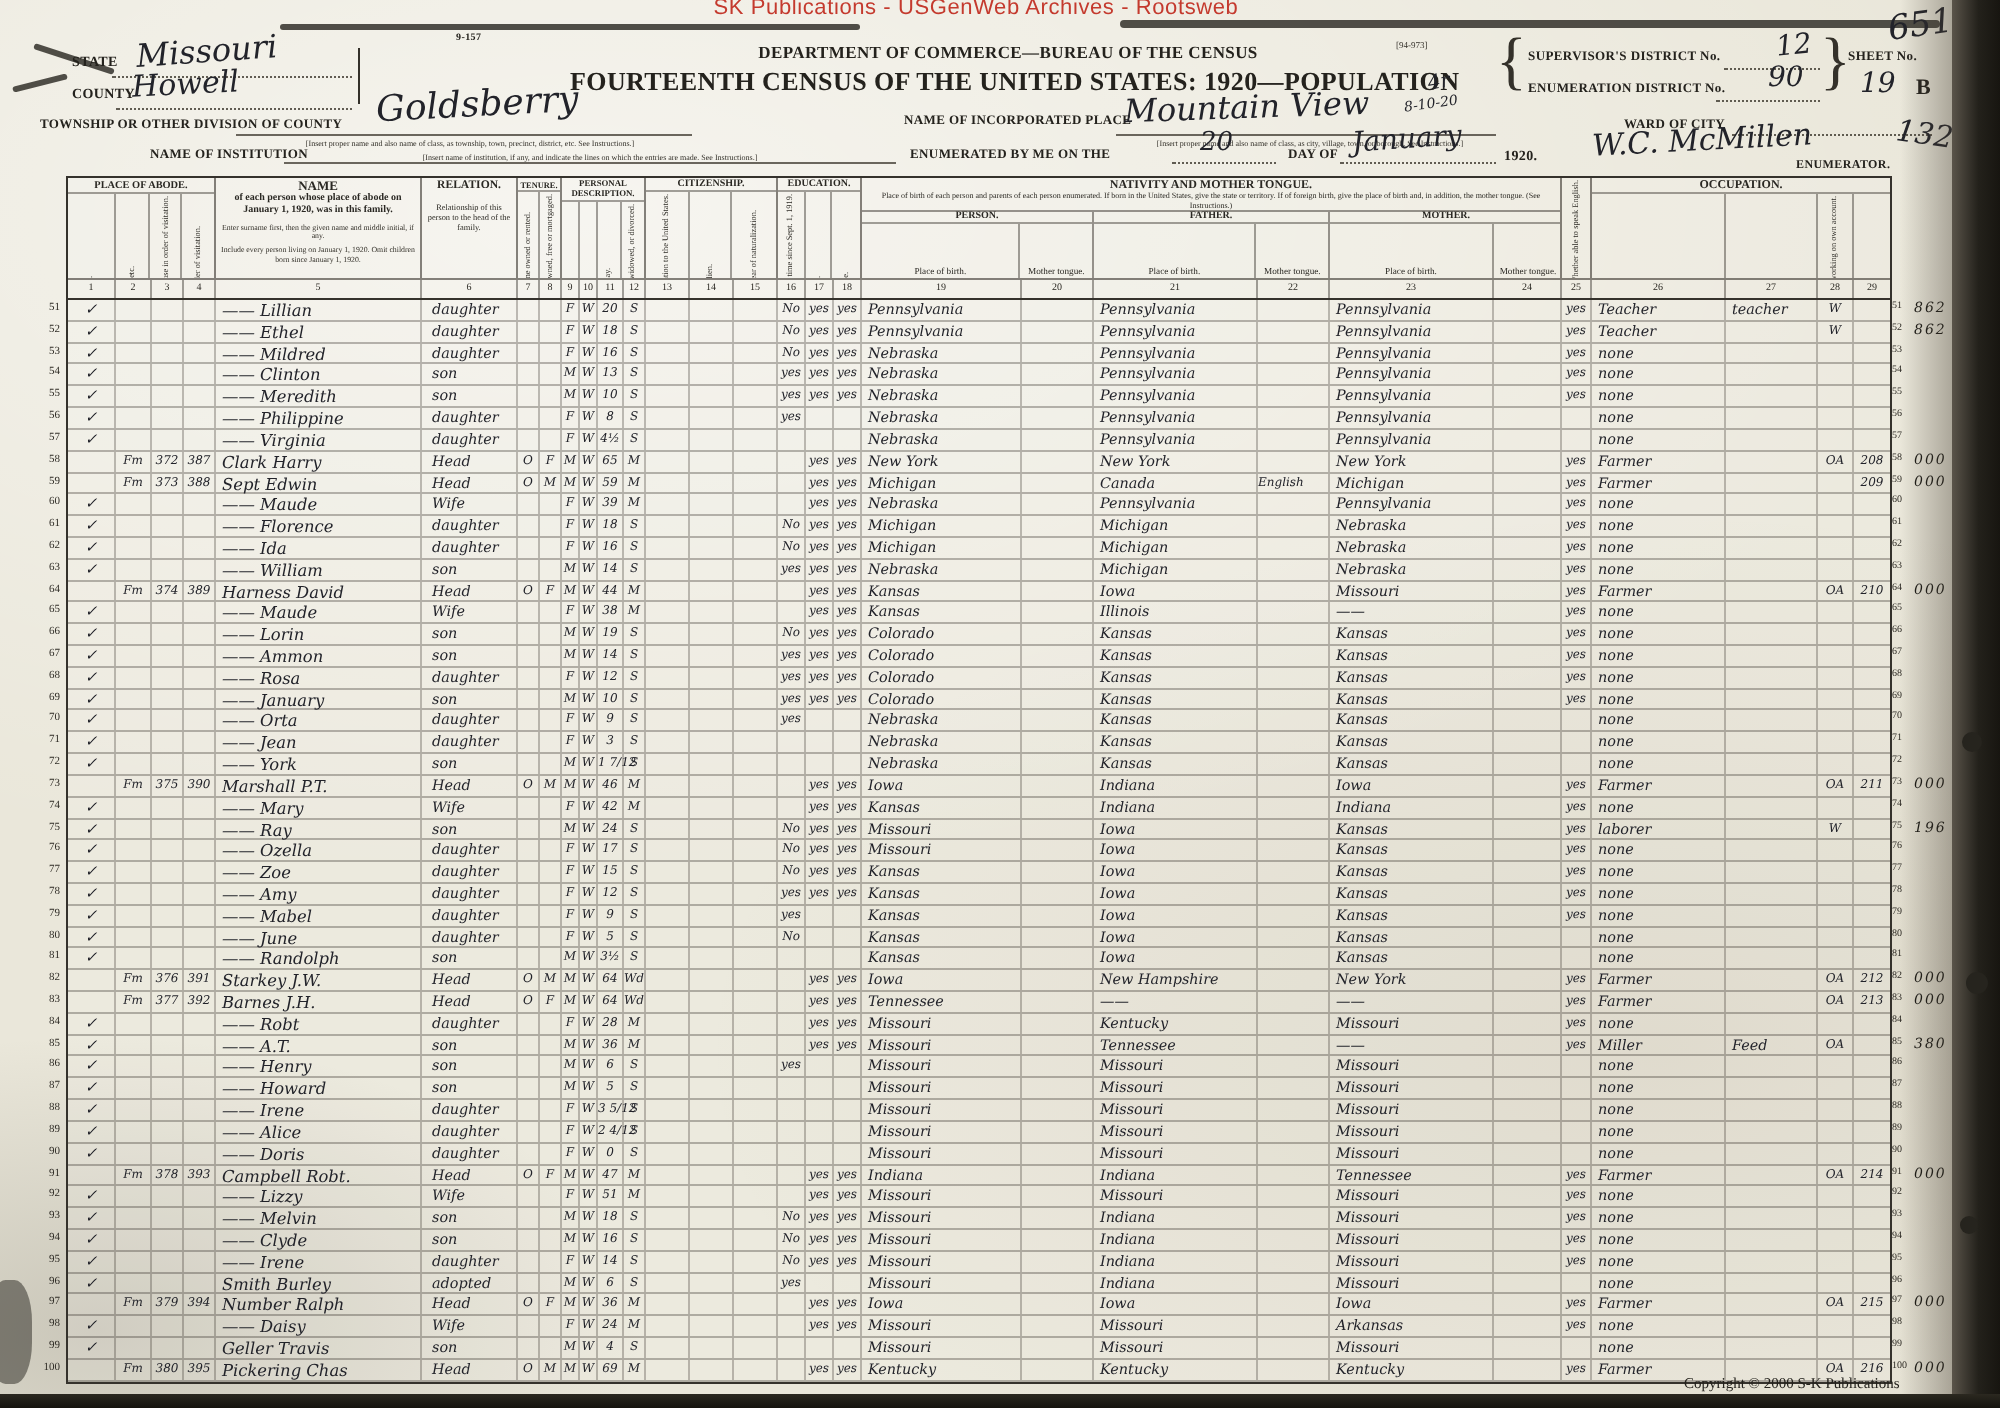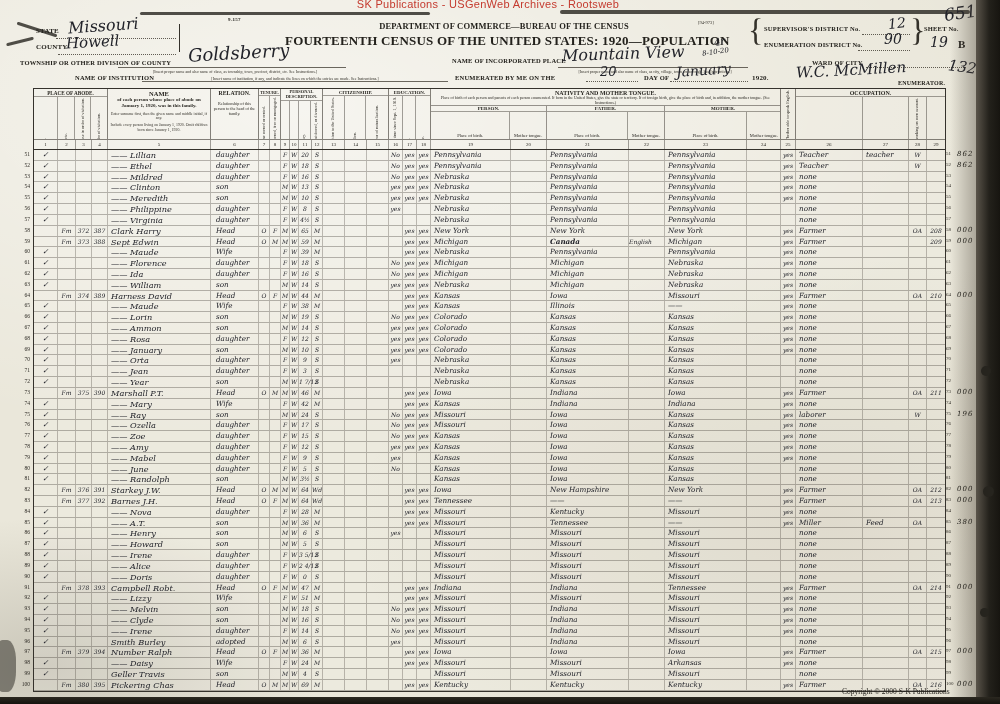--- a/index.html
+++ b/index.html
@@ -576,21 +576,21 @@
             <div class="cell t ctr hw" style="width: 13px;">59</div>
             <div class="cell t ctr hw" style="width: 11px;">M</div>
             <div class="cell t" style="width: 22px;"></div>
             <div class="cell t" style="width: 22px;"></div>
             <div class="cell t" style="width: 22px;"></div>
             <div class="cell m6" style="width: 14px;"></div>
             <div class="cell m6 hw" style="width: 14px;">yes</div>
             <div class="cell m6 hw" style="width: 14px;">yes</div>
             <div class="cell pb hw" style="width: 80px;">Michigan</div>
             <div class="cell t" style="width: 36px;"></div>
-            <div class="cell pb hw" style="width: 82px; font-weight: bold;">Canada</div>
+            <div class="cell pb hw" style="width: 82px;">Canada</div>
             <div class="cell t hw" style="width: 36px;">English</div>
             <div class="cell pb hw" style="width: 82px;">Michigan</div>
             <div class="cell t" style="width: 34px;"></div>
             <div class="cell m6 hw" style="width: 15px;">yes</div>
             <div class="cell pb hw" style="width: 67px;">Farmer</div>
             <div class="cell pb" style="width: 46px;"></div>
             <div class="cell t ctr" style="width: 18px;"></div>
             <div class="cell t ctr hw" style="width: 18px;">209</div>
           </div>
           <div class="trow">
@@ -963,21 +963,21 @@
             <div class="cell pb hw" style="width: 67px;">none</div>
             <div class="cell pb" style="width: 46px;"></div>
             <div class="cell t ctr" style="width: 18px;"></div>
             <div class="cell t ctr" style="width: 18px;"></div>
           </div>
           <div class="trow">
             <div class="cell mark hw" style="width: 24px;">✓</div>
             <div class="cell t ctr" style="width: 18px;"></div>
             <div class="cell t ctr" style="width: 16px;"></div>
             <div class="cell t ctr" style="width: 16px;"></div>
-            <div class="cell name hw" style="width: 103px;">—— Year</div>
+            <div class="cell name hw" style="width: 103px;">—— York</div>
             <div class="cell rel hw" style="width: 48px;">son</div>
             <div class="cell t ctr" style="width: 11px;"></div>
             <div class="cell t ctr" style="width: 11px;"></div>
             <div class="cell t ctr hw" style="width: 9px;">M</div>
             <div class="cell t ctr hw" style="width: 9px;">W</div>
             <div class="cell t ctr hw" style="width: 13px;">1 7/12</div>
             <div class="cell t ctr hw" style="width: 11px;">S</div>
             <div class="cell t" style="width: 22px;"></div>
             <div class="cell t" style="width: 22px;"></div>
             <div class="cell t" style="width: 22px;"></div>
@@ -1335,21 +1335,21 @@
             <div class="cell pb hw" style="width: 67px;">Farmer</div>
             <div class="cell pb" style="width: 46px;"></div>
             <div class="cell t ctr hw" style="width: 18px;">OA</div>
             <div class="cell t ctr hw" style="width: 18px;">213</div>
           </div>
           <div class="trow">
             <div class="cell mark hw" style="width: 24px;">✓</div>
             <div class="cell t ctr" style="width: 18px;"></div>
             <div class="cell t ctr" style="width: 16px;"></div>
             <div class="cell t ctr" style="width: 16px;"></div>
-            <div class="cell name hw" style="width: 103px;">—— Nova</div>
+            <div class="cell name hw" style="width: 103px;">—— Robt</div>
             <div class="cell rel hw" style="width: 48px;">daughter</div>
             <div class="cell t ctr" style="width: 11px;"></div>
             <div class="cell t ctr" style="width: 11px;"></div>
             <div class="cell t ctr hw" style="width: 9px;">F</div>
             <div class="cell t ctr hw" style="width: 9px;">W</div>
             <div class="cell t ctr hw" style="width: 13px;">28</div>
             <div class="cell t ctr hw" style="width: 11px;">M</div>
             <div class="cell t" style="width: 22px;"></div>
             <div class="cell t" style="width: 22px;"></div>
             <div class="cell t" style="width: 22px;"></div>

